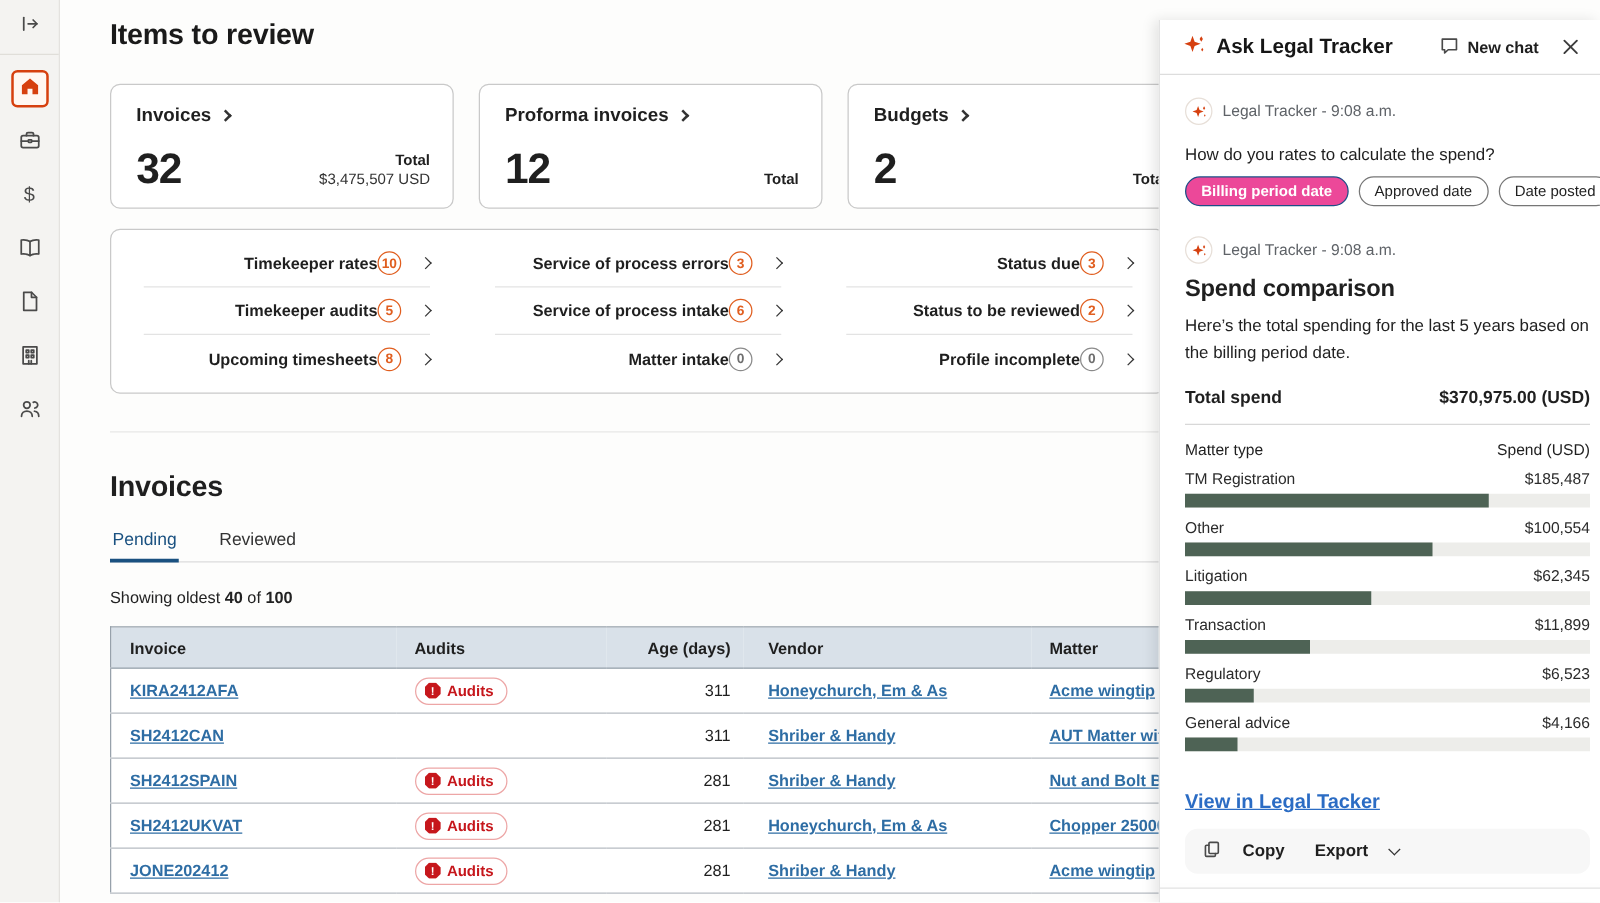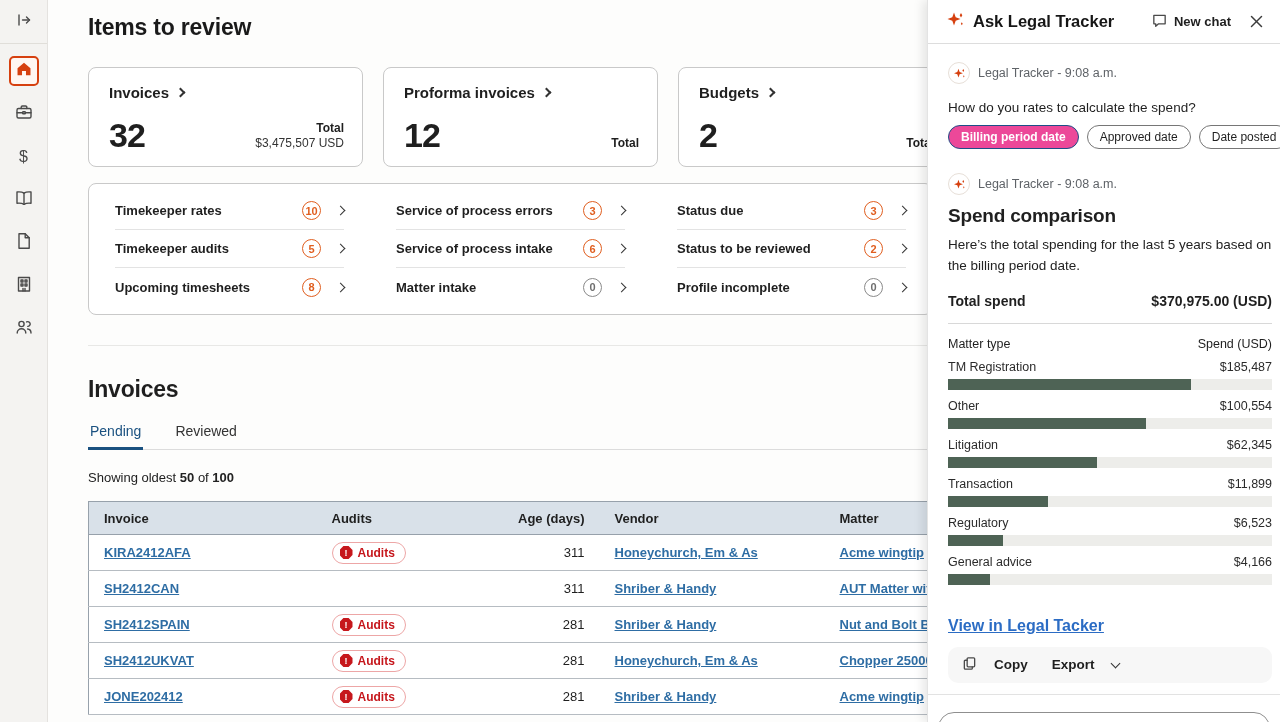--- a/index.html
+++ b/index.html
@@ -35,21 +35,21 @@
   .card-total .t-value { font-size:12px; color:#333; }
 
   .chev { display:inline-block; width:7px; height:7px;
     border-top:2px solid #333; border-right:2px solid #333; }
   .chev.right { transform:rotate(45deg); }
   .chev.down  { transform:rotate(135deg); margin-top:-3px; }
   .chev.thin { border-width:1.6px; }
 
   .review-box { width:845px; margin-top:16px; background:#fff; border:1px solid #c9c9c9;
     border-radius:8px; padding:8px 26px; display:grid; grid-template-columns:1fr 1fr 1fr; column-gap:52px; }
-  .ri-row { display:flex; align-items:center; height:38px; border-bottom:1px solid #e3e3e3; cursor:pointer; }
+  .ri-row { display:flex; align-items:center; height:38px; border-bottom:1px solid #e3e3e3; cursor:pointer;text-align:right; }
   .ri-col .ri-row:last-child { border-bottom:none; }
   .ri-label { font-size:13px; font-weight:700; flex:1; }
   .ri-badge { width:19px; height:19px; border:1px solid #e05e1f; border-radius:50%;
     color:#e05e1f; font-size:11px; font-weight:700; display:flex; align-items:center;
     justify-content:center; margin-right:16px; }
   .ri-badge.zero { border-color:#8a8a8a; color:#6e6e6e; }
 
   .section-divider { width:1184px; border-top:1px solid #e8e8e6; margin-top:30px; }
   .invoices-title { font-size:23px; font-weight:700; margin-top:30px; letter-spacing:-0.2px; }
 
@@ -74,21 +74,21 @@
   a.tbl-link { color:#2e6da4; font-weight:600; text-decoration:underline; cursor:pointer; }
 
   .audit-pill { display:inline-flex; align-items:center; gap:5px; border:1.5px solid #eda6a6;
     border-radius:999px; padding:3px 10px 3px 7px; background:#fff; cursor:pointer; }
   .audit-oct { width:13px; height:13px; background:#c6171c; color:#fff; font-size:9px; font-weight:700;
     display:flex; align-items:center; justify-content:center;
     clip-path:polygon(30% 0%,70% 0%,100% 30%,100% 70%,70% 100%,30% 100%,0% 70%,0% 30%); }
   .audit-pill span.lbl { color:#c6171c; font-size:12px; font-weight:700; }
 
   
-  .panel { position:absolute; right:0; top:0; bottom:0; width:353px; background:#fff; z-index:10;
+  .panel { position:absolute; right:0; top:16px; bottom:0; width:353px; background:#fff; z-index:10;
     border-left:1px solid #e3e3e3; box-shadow:-4px 0 10px rgba(0,0,0,0.10); }
   .panel-header { height:44px; display:flex; align-items:center; padding:0 16px 0 18px;
     border-bottom:1px solid #ddd; }
   .panel-title { font-size:16.5px; font-weight:700; margin-left:8px; color:#161616; }
   .ph-right { margin-left:auto; display:flex; align-items:center; gap:18px; }
   .new-chat { display:flex; align-items:center; gap:6px; font-size:13px; font-weight:600; cursor:pointer; }
   .close-btn { cursor:pointer; display:flex; }
 
   .panel-body { padding:18px 8px 0 20px; }
   .msg-meta { display:flex; align-items:center; gap:8px; color:#5f6368; font-size:12.5px; }
@@ -320,21 +320,21 @@
 
     <h2 class="invoices-title">Invoices</h2>
 
     <div class="tabbar">
       <div class="tab active">Pending</div>
       <div class="tab">Reviewed</div>
     </div>
 
     <div class="showing">
       <span>Showing oldest</span>
-      <b>50</b>
+      <b>40</b>
       <span>of</span>
       <b>100</b>
     </div>
 
     <table class="inv">
       <colgroup>
           <col class="c-invoice">
           <col class="c-audits">
           <col class="c-age">
           <col class="c-vendor">

